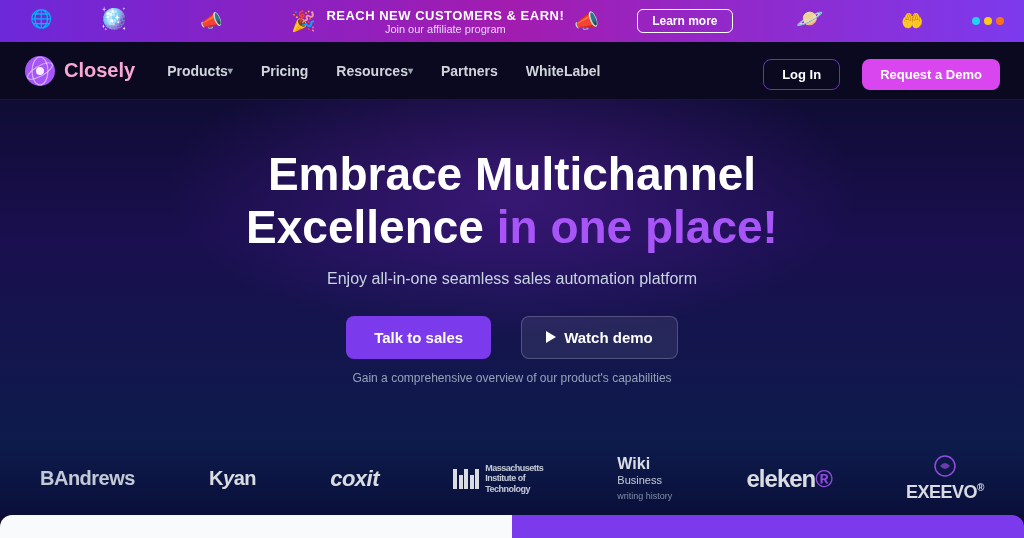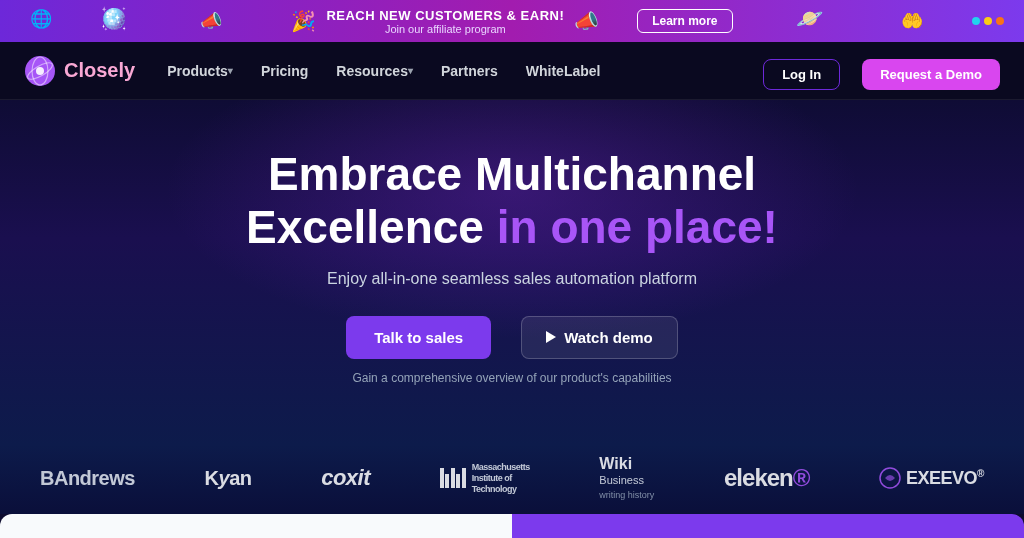--- a/index.html
+++ b/index.html
@@ -322,20 +322,21 @@
       color: #fff;
       letter-spacing: -1px;
     }
     .eleken-dot {
       color: #a855f7;
     }
     .exeevo-logo {
       display: flex;
       align-items: center;
       gap: 5px;
+      flex-direction: column;
     }
     .exeevo-icon {
       width: 22px;
       height: 22px;
     }
     .exeevo-text {
       font-size: 18px;
       font-weight: 800;
       color: #fff;
       letter-spacing: -0.5px;

